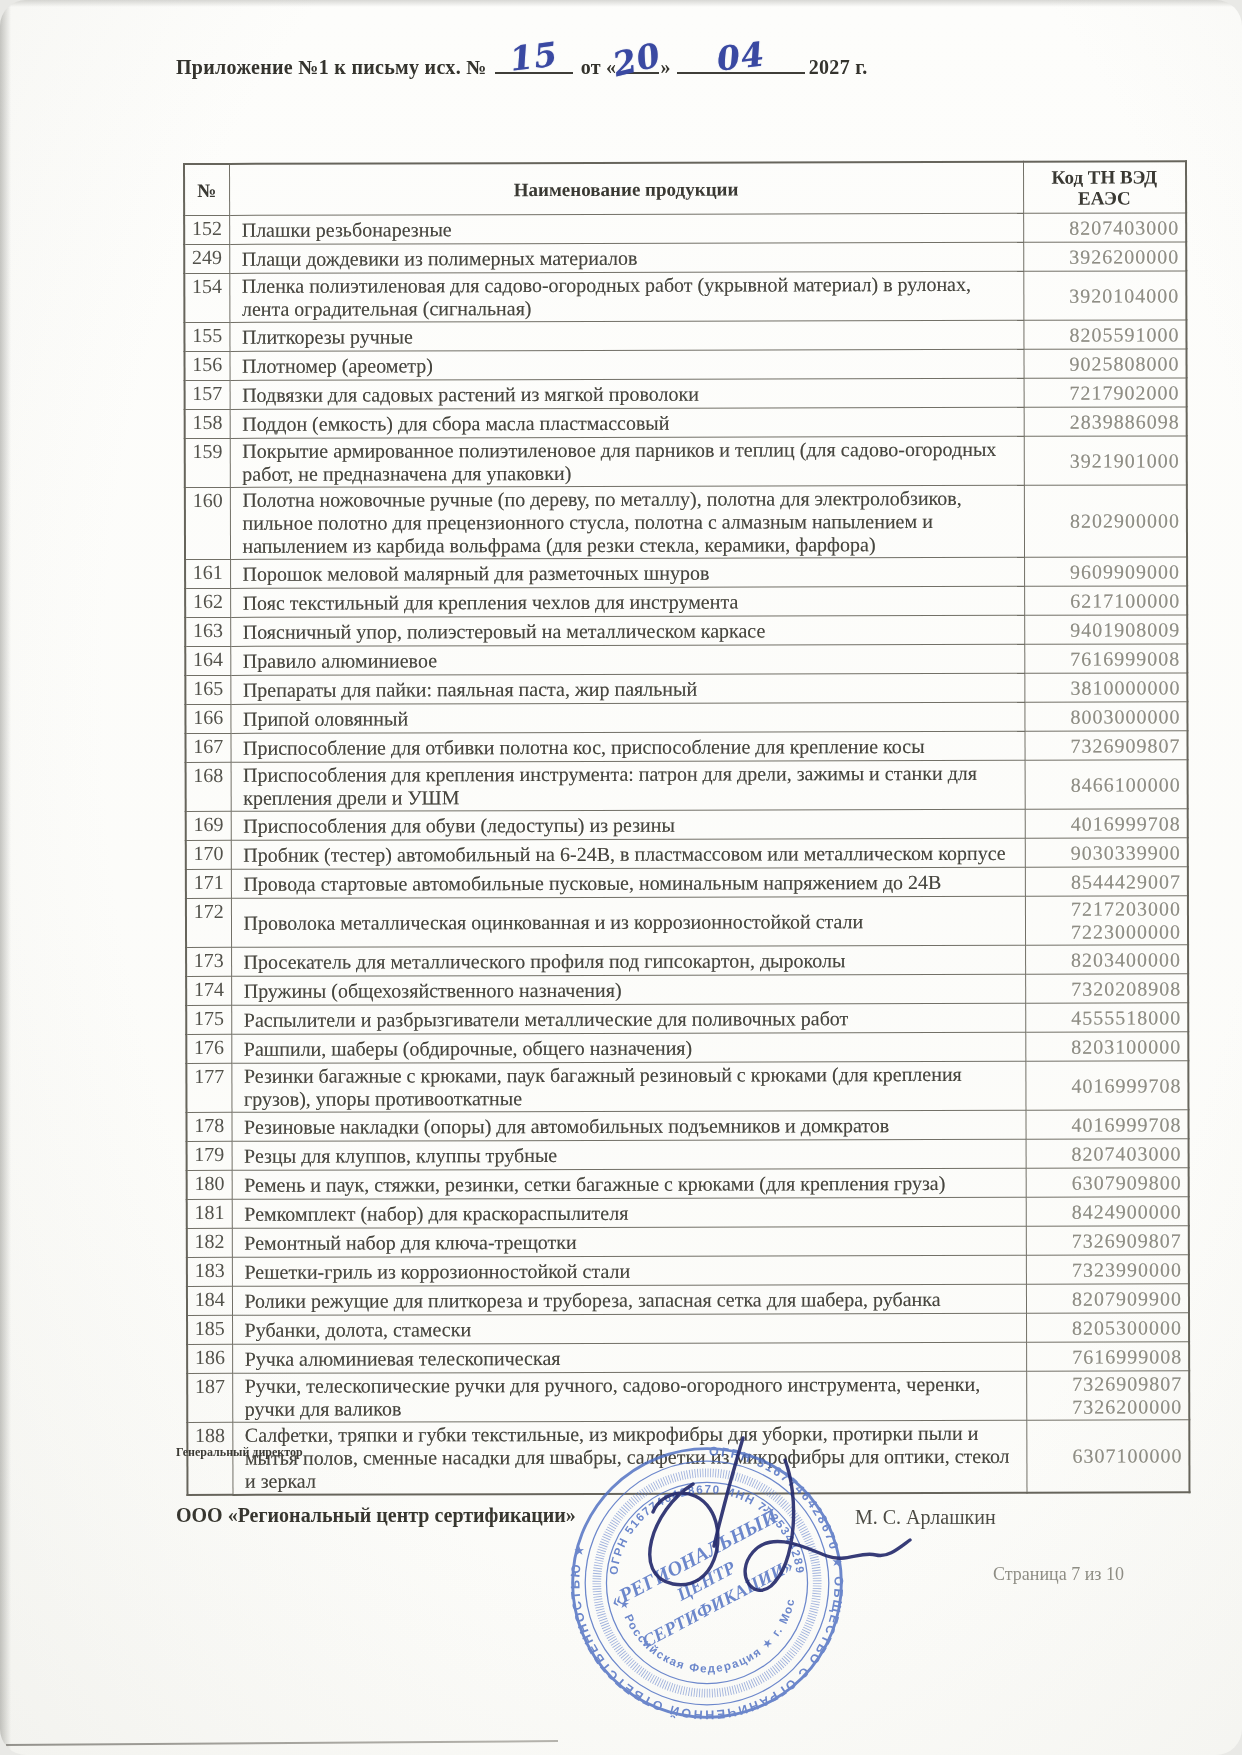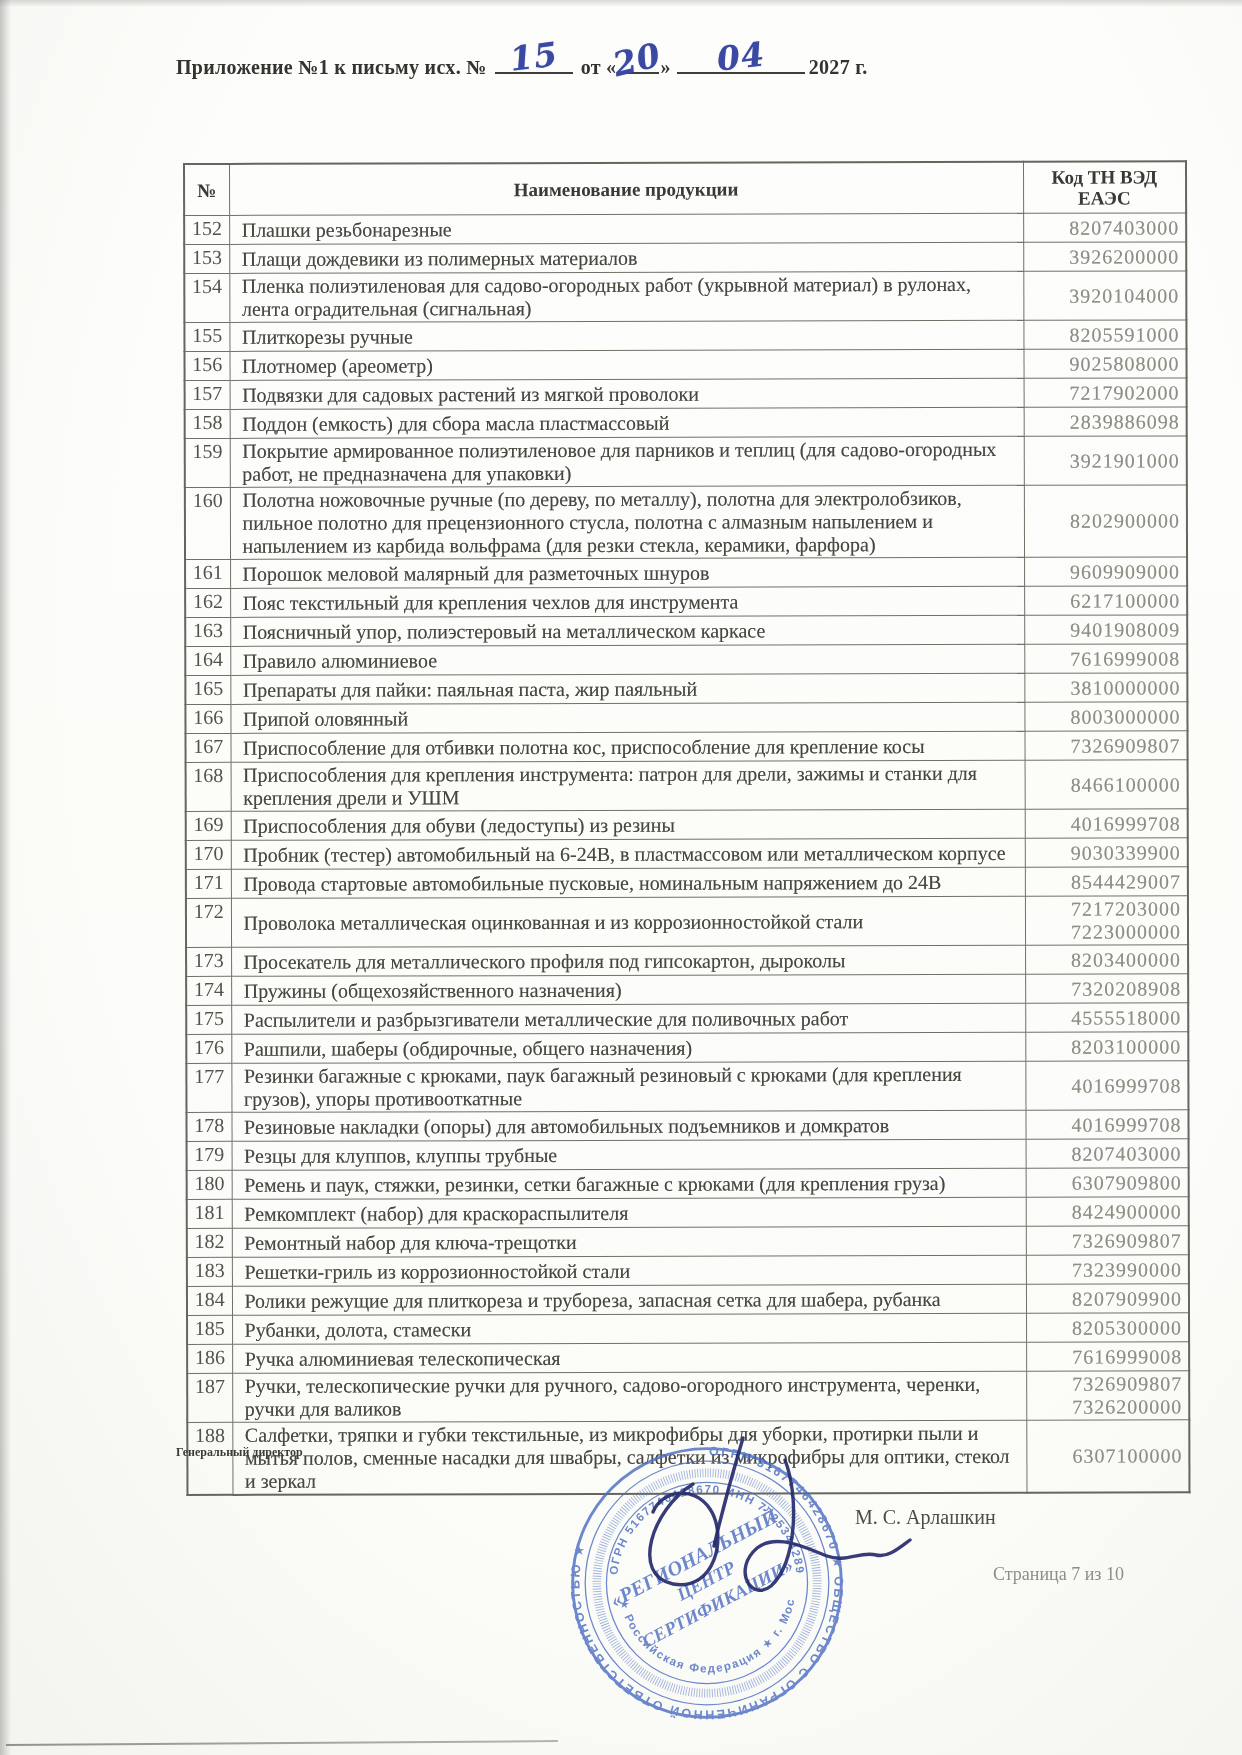--- a/index.html
+++ b/index.html
@@ -4,20 +4,21 @@
 <style>
   html,body{margin:0;padding:0;background:#e9e9e6;}
   .page{
     position:relative;width:1242px;height:1755px;margin:0 auto;
     background:
       radial-gradient(ellipse at 55% 40%, rgba(255,255,255,0) 60%, rgba(228,228,222,.35) 100%),
       linear-gradient(#fdfdfb,#fbfbf8);
     overflow:hidden;
     font-family:"Liberation Serif","DejaVu Serif",serif;
     color:#3e3d37;
+    border-radius:26px;
   }
   
   .edge-left{position:absolute;left:0;top:0;width:11px;height:100%;
     background:linear-gradient(to right,rgba(110,110,104,.38),rgba(110,110,104,0));}
   .edge-top{position:absolute;left:0;top:0;width:100%;height:7px;
     background:linear-gradient(to bottom,rgba(130,130,124,.30),rgba(130,130,124,0));}
   .edge-bottom-line{position:absolute;left:6px;top:1742px;width:552px;height:2px;
     background:linear-gradient(to right,#83817b,#a9a7a0);transform:rotate(-0.4deg);opacity:.85;}
 
   
@@ -103,21 +104,21 @@
     <tbody>
     <tr>
       <td class="c-num">152</td>
       <td class="c-name">Плашки резьбонарезные</td>
       <td class="c-code">
             <div>8207403000</div>
           </td>
     </tr>
 
     <tr>
-      <td class="c-num">153</td>
+      <td class="c-num">249</td>
       <td class="c-name">Плащи дождевики из полимерных материалов</td>
       <td class="c-code">
             <div>3926200000</div>
           </td>
     </tr>
 
     <tr>
       <td class="c-num">154</td>
       <td class="c-name">Пленка полиэтиленовая для садово-огородных работ (укрывной материал) в рулонах, лента оградительная (сигнальная)</td>
       <td class="c-code">
@@ -395,20 +396,21 @@
       <td class="c-num">188</td>
       <td class="c-name">Салфетки, тряпки и губки текстильные, из микрофибры для уборки, протирки пыли и мытья полов, сменные насадки для швабры, салфетки из микрофибры для оптики, стекол и зеркал</td>
       <td class="c-code">
             <div>6307100000</div>
           </td>
     </tr>
   </tbody>
   </table>
 
   <div class="sig-title">Генеральный директор</div>
+  <div class="sig-company">ООО «Региональный центр сертификации»</div>
   <div class="sig-name">М. С. Арлашкин</div>
   <div class="page-indicator">Страница 7 из 10</div>
 
   <svg class="stamp" width="290" height="290" viewBox="-150 -150 300 300">
     <circle class="ring" r="139" stroke-width="3"></circle>
     <circle class="ring" r="126" stroke-width="1.3"></circle>
     <circle class="guilloche" r="114" stroke-width="9" stroke-dasharray="0.9 1.8"></circle>
     <circle class="ring" r="104" stroke-width="1.3"></circle>
     <defs>
       <path id="ringOuterPath" d="M 0,-132 A 132 132 0 1 1 -0.01,-132" fill="none"></path>

